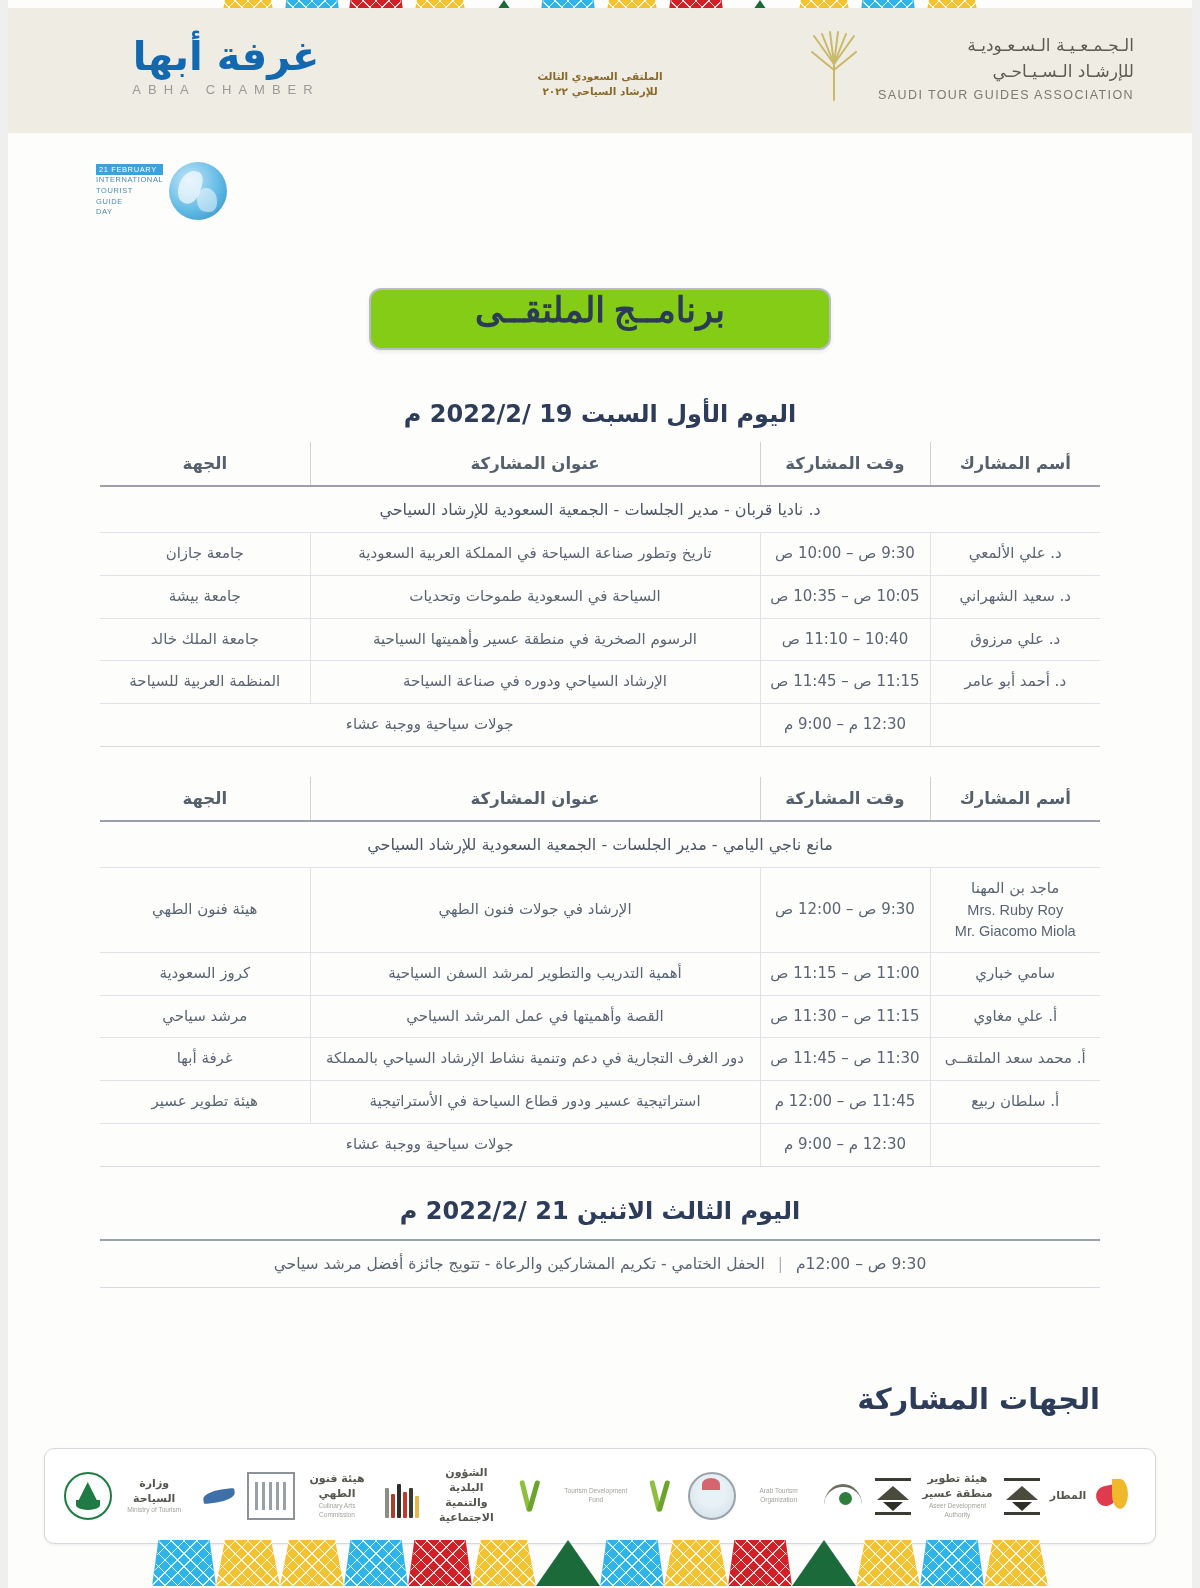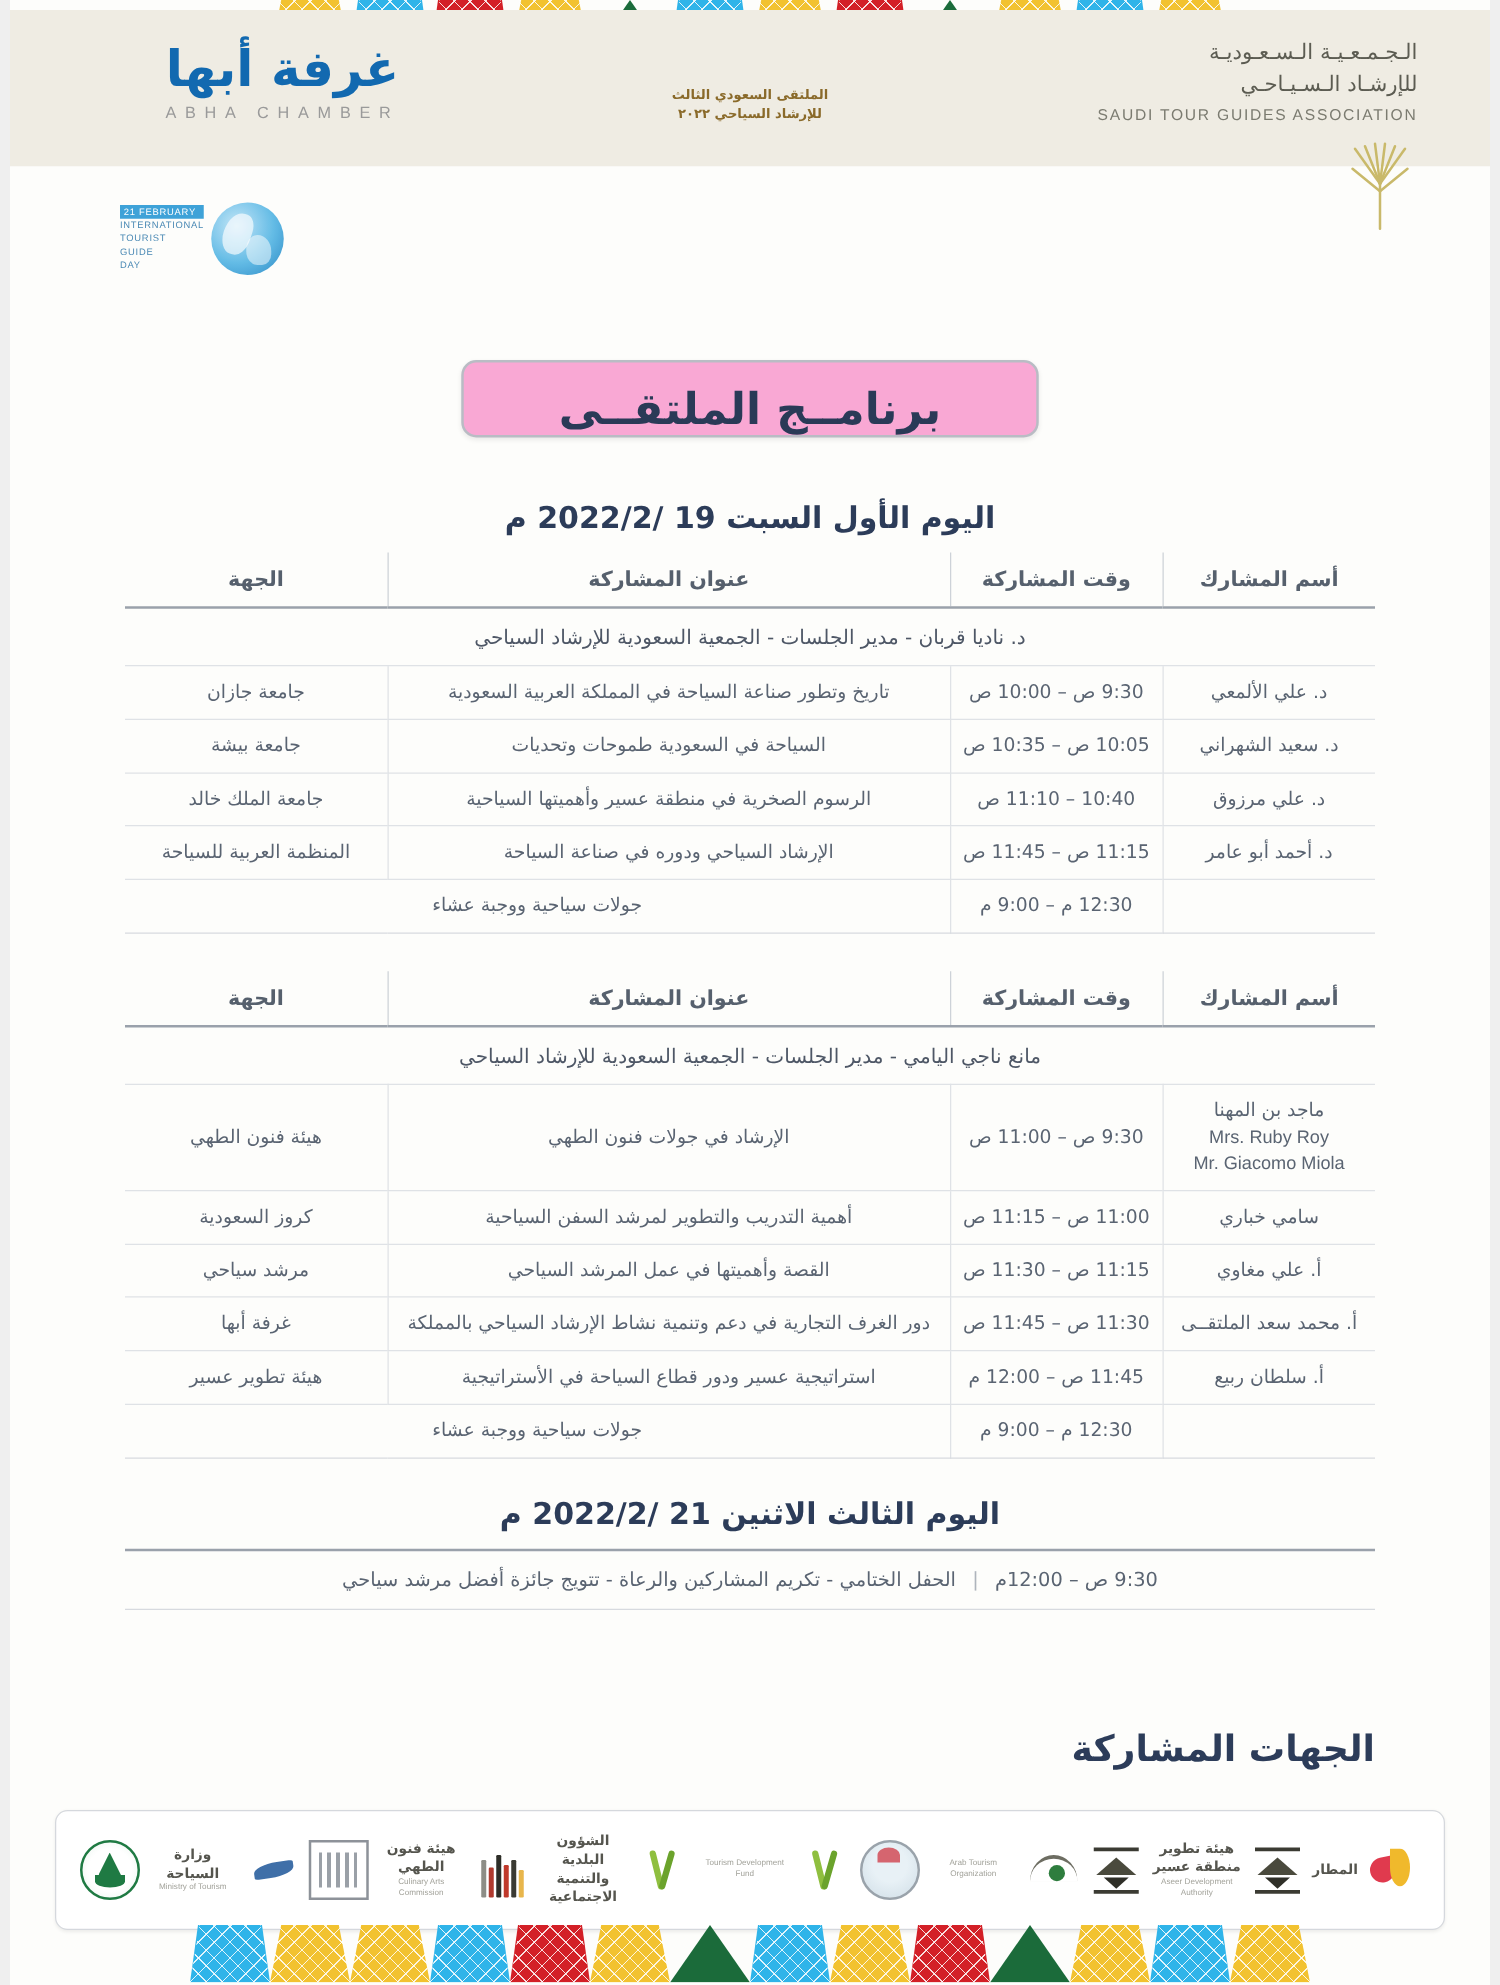--- a/index.html
+++ b/index.html
@@ -35,21 +35,21 @@
     clip-path:polygon(12% 0,88% 0,100% 100%,0 100%);}
   
   .header{position:absolute;top:8px;left:0;right:0;height:125px;background:#efece3;}
   .header-inner{position:relative;width:100%;height:100%;}
   .logo-abha{position:absolute;right:auto;left:68px;top:28px;width:300px;text-align:center;}
   .logo-abha .mark{
     font-size:40px;font-weight:bold;color:#1269b0;letter-spacing:2px;
     line-height:1;white-space:nowrap;}
   .logo-abha .sub{margin-top:6px;font-size:13px;letter-spacing:7px;color:#9a9a9a;
      font-family:"Liberation Sans",sans-serif;}
-  .logo-stga{position:absolute;right:58px;top:22px;display:flex;align-items:flex-start;gap:14px;flex-direction:column;}
+  .logo-stga{position:absolute;right:58px;top:22px;display:flex;align-items:flex-end;gap:14px;}
   .logo-stga .txt{text-align:right;}
   .logo-stga .ar1{font-size:17px;color:#5c5c52;letter-spacing:4px;line-height:1.5;white-space:nowrap;}
   .logo-stga .en{font-size:12.5px;color:#7b7b70;letter-spacing:1.4px;
     font-family:"Liberation Sans",sans-serif;margin-top:4px;white-space:nowrap;}
   .palm{width:60px;height:72px;position:relative;}
   
   .wftga{position:absolute;left:88px;top:162px;display:flex;align-items:center;gap:6px;opacity:.92;}
   .globe{width:58px;height:58px;border-radius:50%;
     background:radial-gradient(circle at 35% 32%,#bfe4f7 0%,#56b6e4 55%,#1b7fc0 100%);
     position:relative;overflow:hidden;}
@@ -75,23 +75,23 @@
      background:radial-gradient(circle,#8a5a1e 35%,transparent 36%);}
   .bld .r5{height:9px;background:#e2b44a;
      background-image:repeating-linear-gradient(90deg,#c79433 0 2px,#e9c468 2px 5px);}
   .bld .r6{height:58px;background:linear-gradient(180deg,#f0cb6b,#e2ae3c);
      position:relative;display:flex;align-items:center;justify-content:center;}
   .bld .r6 span{font-size:31px;color:#3a2a12;font-weight:bold;line-height:1;letter-spacing:-2px;}
   .bld .r7{height:8px;background:#d8a93f;}
   .emblem .cap{margin-top:7px;font-size:10.5px;color:#8a6a2a;line-height:1.45;font-weight:bold;}
   
   .title-box{position:absolute;left:50%;transform:translateX(-50%);top:288px;
-    width:458px;height:58px;background:#f9a8d4;border:2px solid #b9bcc4;border-radius:12px;
-    display:flex;align-items:flex-end;justify-content:center;
-    box-shadow:0 2px 4px rgba(0,0,0,.08);}
+    width:458px;height:58px;background:#84cc16;border:2px solid #b9bcc4;border-radius:12px;
+    display:flex;align-items:flex-start;justify-content:center;
+    box-shadow:0 2px 4px rgba(0,0,0,.08);font-family:Liberation Serif, serif;}
   .title-box h1{margin:0;font-size:35px;color:#2a3a57;font-weight:bold;letter-spacing:1px;}
   
   .content{position:absolute;top:400px;left:92px;right:92px;}
   .day-title{text-align:center;font-size:24px;font-weight:bold;color:#2c3c59;
     margin:0 0 14px 0;letter-spacing:.5px;}
   .sec{margin-bottom:30px;}
   table.sched{width:100%;border-collapse:collapse;}
   table.sched th{
     font-size:16.5px;color:#56606d;font-weight:bold;padding:12px 6px;
     border-bottom:2px solid #9aa1ab;background:transparent;text-align:center;}
@@ -338,21 +338,21 @@
             <tbody>
               <tr class="moderator">
                 <td colspan="4">مانع ناجي اليامي - مدير الجلسات - الجمعية السعودية للإرشاد السياحي</td>
               </tr>
               <tr>
                 <td class="c-name multiline">
                   <span class="ln">ماجد بن المهنا</span>
                   <span class="ln en">Mrs. Ruby Roy</span>
                   <span class="ln en">Mr. Giacomo Miola</span>
                 </td>
-                <td class="c-time">9:30 ص – 11:00 ص</td>
+                <td class="c-time">9:30 ص – 12:00 ص</td>
                 <td class="c-topic">الإرشاد في جولات فنون الطهي</td>
                 <td class="c-org">هيئة فنون الطهي</td>
               </tr>
               <tr>
                 <td class="c-name">سامي خباري</td>
                 <td class="c-time">11:00 ص – 11:15 ص</td>
                 <td class="c-topic">أهمية التدريب والتطوير لمرشد السفن السياحية</td>
                 <td class="c-org">كروز السعودية</td>
               </tr>
               <tr>

